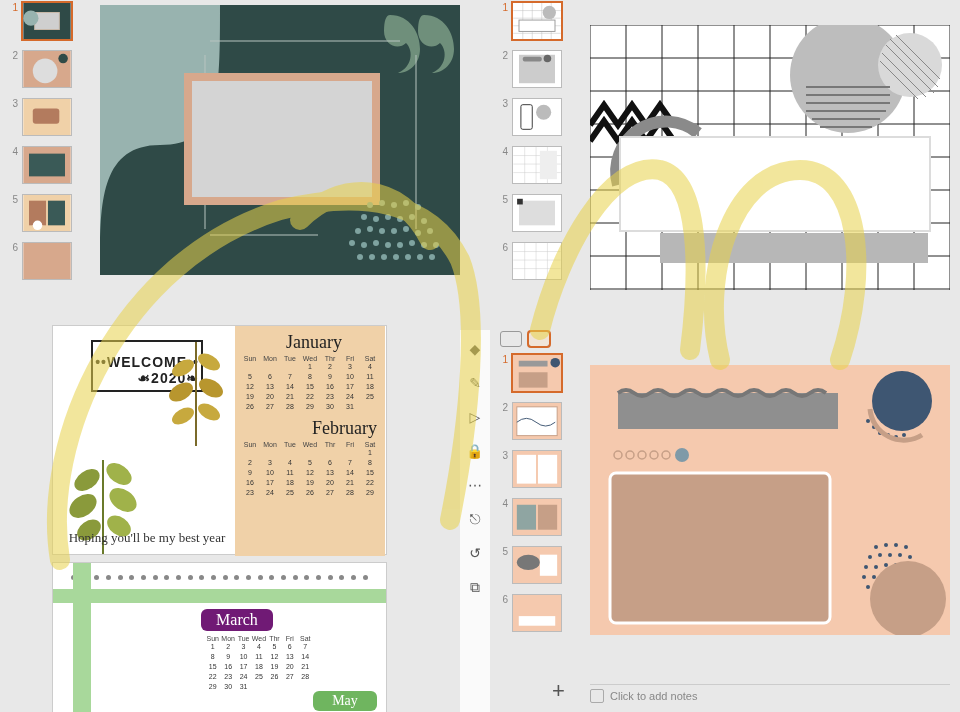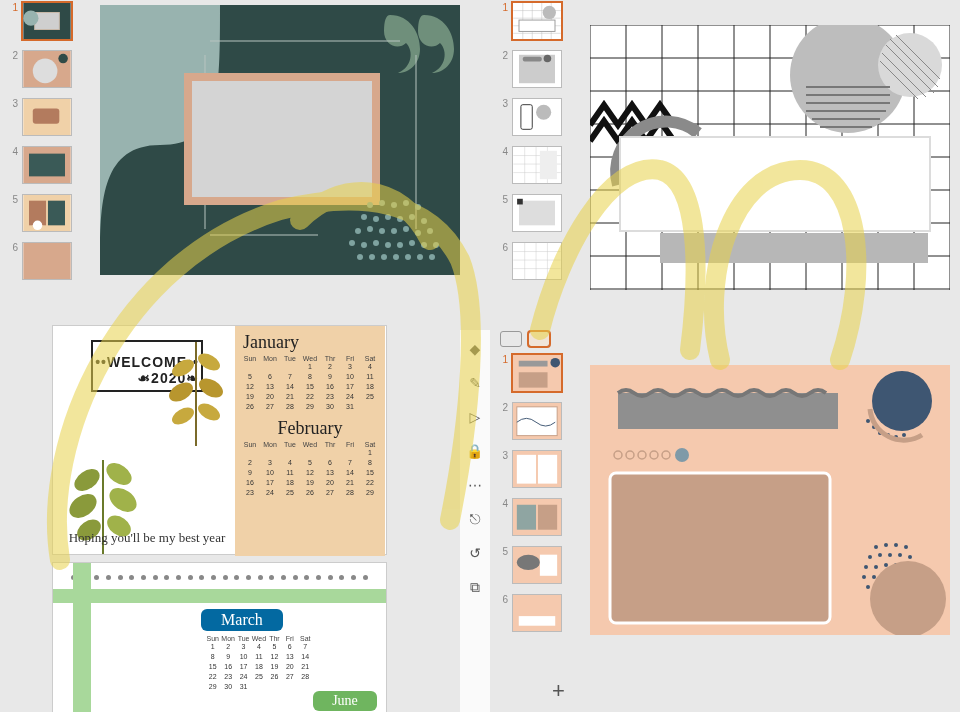--- a/index.html
+++ b/index.html
@@ -71,31 +71,32 @@
     position:absolute; bottom:0px; width:100%; text-align:center;
     font-family: "Brush Script MT", cursive; font-size:13px; color:#333;
   }
   .cal-block {
     position:absolute; left:182px; top:0; width:150px; height:230px;
     background:#f0d1a8;
   }
   .cal-month {
     font-family:"Brush Script MT", cursive; font-size:18px; color:#222;
     margin:6px 0 2px 8px;
+    text-align:center;
   }
   .thead { display:flex; font-size:7px; color:#444; justify-content:space-between; padding:0 6px;}
   .thead span { width:18px; text-align:center; }
   .trow { display:flex; font-size:7px; color:#333; justify-content:space-between; padding:0 6px; line-height:10px;}
   .trow span { width:18px; text-align:center; }
   .leaf { position:absolute; }
   
   .dotsrow { position:absolute; top:12px; left:18px; right:18px; height:10px; display:flex; justify-content:space-between;}
   .dotsrow i { width:5px;height:5px;border-radius:50%;background:#888;display:block;}
-  .march-lbl { position:absolute; left:148px; top:46px; width:82px; height:22px;
-    background:#0369a1; border-radius:6px; text-align:center; color:#fff;
+  .march-lbl { position:absolute; left:148px; top:46px; width:72px; height:22px;
+    background:#701a75; border-radius:6px; text-align:center; color:#fff;
     font-family:"Brush Script MT",cursive; font-size:16px; line-height:22px;}
   .april-lbl { position:absolute; left:260px; top:128px; width:64px; height:20px;
     background:#6fb55f; border-radius:6px; text-align:center; color:#fff;
     font-family:"Brush Script MT",cursive; font-size:14px; line-height:20px;}
   .march-table { position:absolute; left:146px; top:72px; width:120px; }
   .vbar { position:absolute; background:#a8d89b; }
   
   #q-tool { position:absolute; left:460px; top:330px; width:30px; height:382px;
     background:#fafafa; display:flex; flex-direction:column; align-items:center;
     gap:12px; padding-top:8px;
@@ -481,21 +482,21 @@
             <span>26</span>
             <span>27</span>
             <span>28</span>
             <span>29</span>
             <span>30</span>
             <span>31</span>
             <span></span>
           </div>
         </div>
 
-      <div class="cal-month" style="text-align:center;margin-right:8px">February</div>
+      <div class="cal-month" style="text-align:right;margin-right:8px">February</div>
       <div class="thead">
         <span>Sun</span>
           <span>Mon</span>
           <span>Tue</span>
           <span>Wed</span>
           <span>Thr</span>
           <span>Fri</span>
           <span>Sat</span>
       </div>
       <div id="feb-rows">
@@ -631,21 +632,21 @@
             <span>29</span>
             <span>30</span>
             <span>31</span>
             <span></span>
             <span></span>
             <span></span>
             <span></span>
           </div>
         </div>
     </div>
-    <div class="april-lbl">June</div>
+    <div class="april-lbl">May</div>
   </div>
 </div>
 
 <div id="q-tool">
   <div class="tbtn">◆</div>
   <div class="tbtn">✎</div>
   <div class="tbtn">▷</div>
   <div class="tbtn">🔒</div>
   <div class="tbtn">⋯</div>
   <div class="tbtn">⎋</div>
@@ -778,20 +779,24 @@
           <circle cx="288" cy="222" r="2"></circle>
           <circle cx="298" cy="222" r="2"></circle>
           <circle cx="308" cy="222" r="2"></circle>
           <circle cx="318" cy="222" r="2"></circle>
       </g>
       <circle cx="318" cy="234" r="38" fill="#c69f87"></circle>
     </svg>
   </div>
 
   <div class="add-slide">+</div>
+  <div class="notes-bar">
+    <div class="notes-icon"></div>
+    <span>Click to add notes</span>
+  </div>
 </div>
 
 <svg class="yellow-over" style="left:0;top:0;width:960px;height:712px" viewBox="0 0 960 712">
   <g stroke="#e8d24a" stroke-width="20" stroke-linecap="round" fill="none" opacity="0.55">
     <path d="M60 560 C40 440 120 260 280 210 C360 190 430 200 460 260 C480 310 470 420 450 520"></path>
     <path d="M540 330 C560 250 610 160 660 170 C700 180 700 270 690 350"></path>
     <path d="M720 360 C700 280 730 170 800 170 C860 170 870 270 840 360"></path>
     <path d="M300 220 C340 180 400 180 430 240"></path>
   </g>
 </svg>

